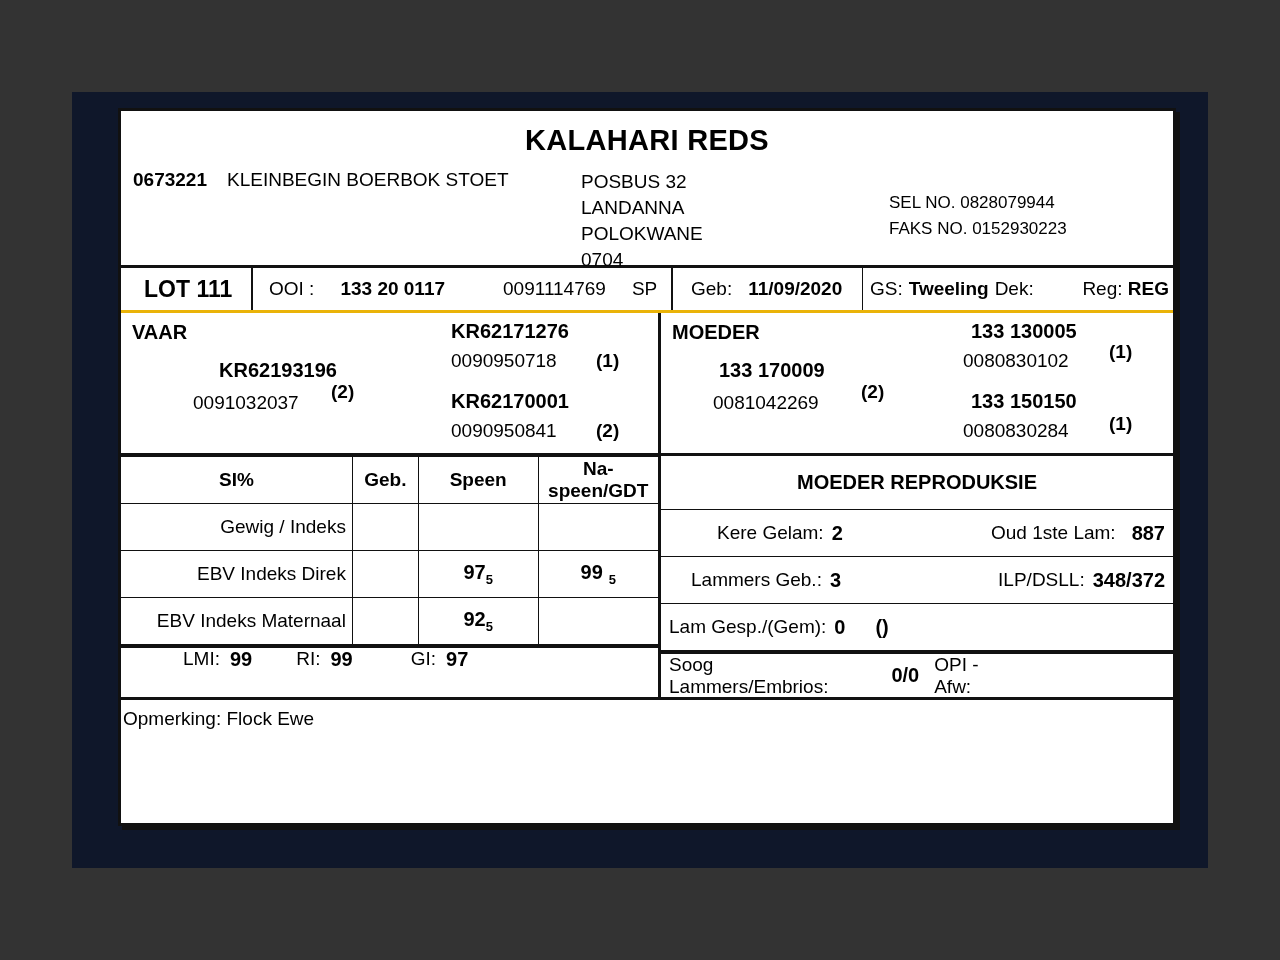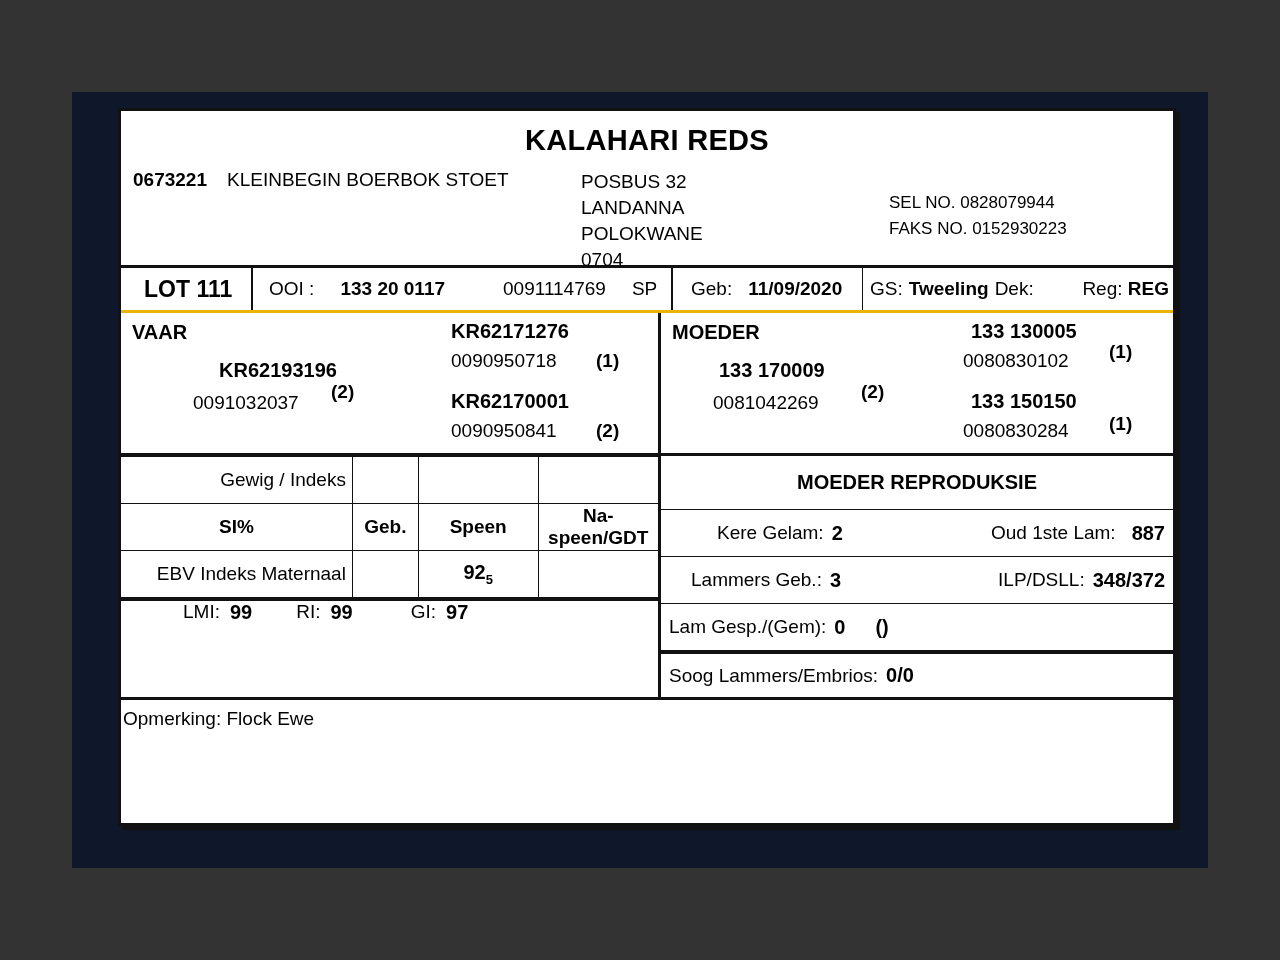--- a/index.html
+++ b/index.html
@@ -154,21 +154,21 @@
     display: flex;
     align-items: center;
     font-size: 19px;
     border-bottom: 1px solid #111;
     box-sizing: border-box;
   }
   .rr.last { border-bottom: none; }
   .rr .l { padding-left: 8px; }
   .rr .v { font-weight: bold; font-size: 20px; margin-left: 8px; }
   .rr .r { margin-left: auto; padding-right: 8px; display: flex; align-items: center; gap: 8px; }
-  .soog-row { border-top: 3px solid #111; height: 46px; border-bottom: none; }
+  .soog-row { border-top: 3px solid #111; height: 46px; border-bottom: none; gap: 15px; }
 
   .remark {
     border-top: 3px solid #111;
     height: 108px;
     font-size: 19px;
     padding: 8px 0 0 2px;
     box-sizing: border-box;
   }
 </style>
 </head>
@@ -248,30 +248,36 @@
         <div class="g-line paren" style="left:448px; top:100px;">(1)</div>
       </div>
     </div>
 
     <div class="lower">
 
       <div class="left-tbl">
         <table>
           <tbody>
               <tr>
+            <th class="c-si no-l">SI%</th>
+            <th class="c-geb">Geb.</th>
+            <th class="c-speen">Speen</th>
+            <th class="c-nas no-r">Na-speen/GDT</th>
+          </tr>
+          <tr>
             <td class="lbl no-l">Gewig / Indeks</td>
             <td class="val"></td>
             <td class="val"></td>
             <td class="val no-r"></td>
           </tr>
           <tr>
-            <th class="c-si no-l">SI%</th>
-            <th class="c-geb">Geb.</th>
-            <th class="c-speen">Speen</th>
-            <th class="c-nas no-r">Na-speen/GDT</th>
+            <td class="lbl no-l">EBV Indeks Direk</td>
+            <td class="val"></td>
+            <td class="val"><span>97</span><span class="sub">5</span></td>
+            <td class="val no-r"><span>99</span><span class="sub" style="margin-left:6px">5</span></td>
           </tr>
           <tr>
             <td class="lbl no-l">EBV Indeks Maternaal</td>
             <td class="val"></td>
             <td class="val"><span>92</span><span class="sub">5</span></td>
             <td class="val no-r"></td>
           </tr>
         </tbody>
           </table>
 
@@ -308,20 +314,24 @@
 
         <div class="rr">
           <span class="l">Lam Gesp./(Gem):</span>
           <span class="v">0</span>
           <span class="v" style="margin-left:30px">()</span>
         </div>
 
         <div class="rr last soog-row">
           <span class="l">Soog Lammers/Embrios:</span>
           <span class="v">0/0</span>
+          <span class="r" style="padding-right:142px">
+            <span>OPI - Afw:</span>
+            <span class="v"></span>
+          </span>
         </div>
       </div>
     </div>
 
     <div class="remark">
       <span>Opmerking:</span>
       <span>Flock Ewe</span>
     </div>
 
   </div>

